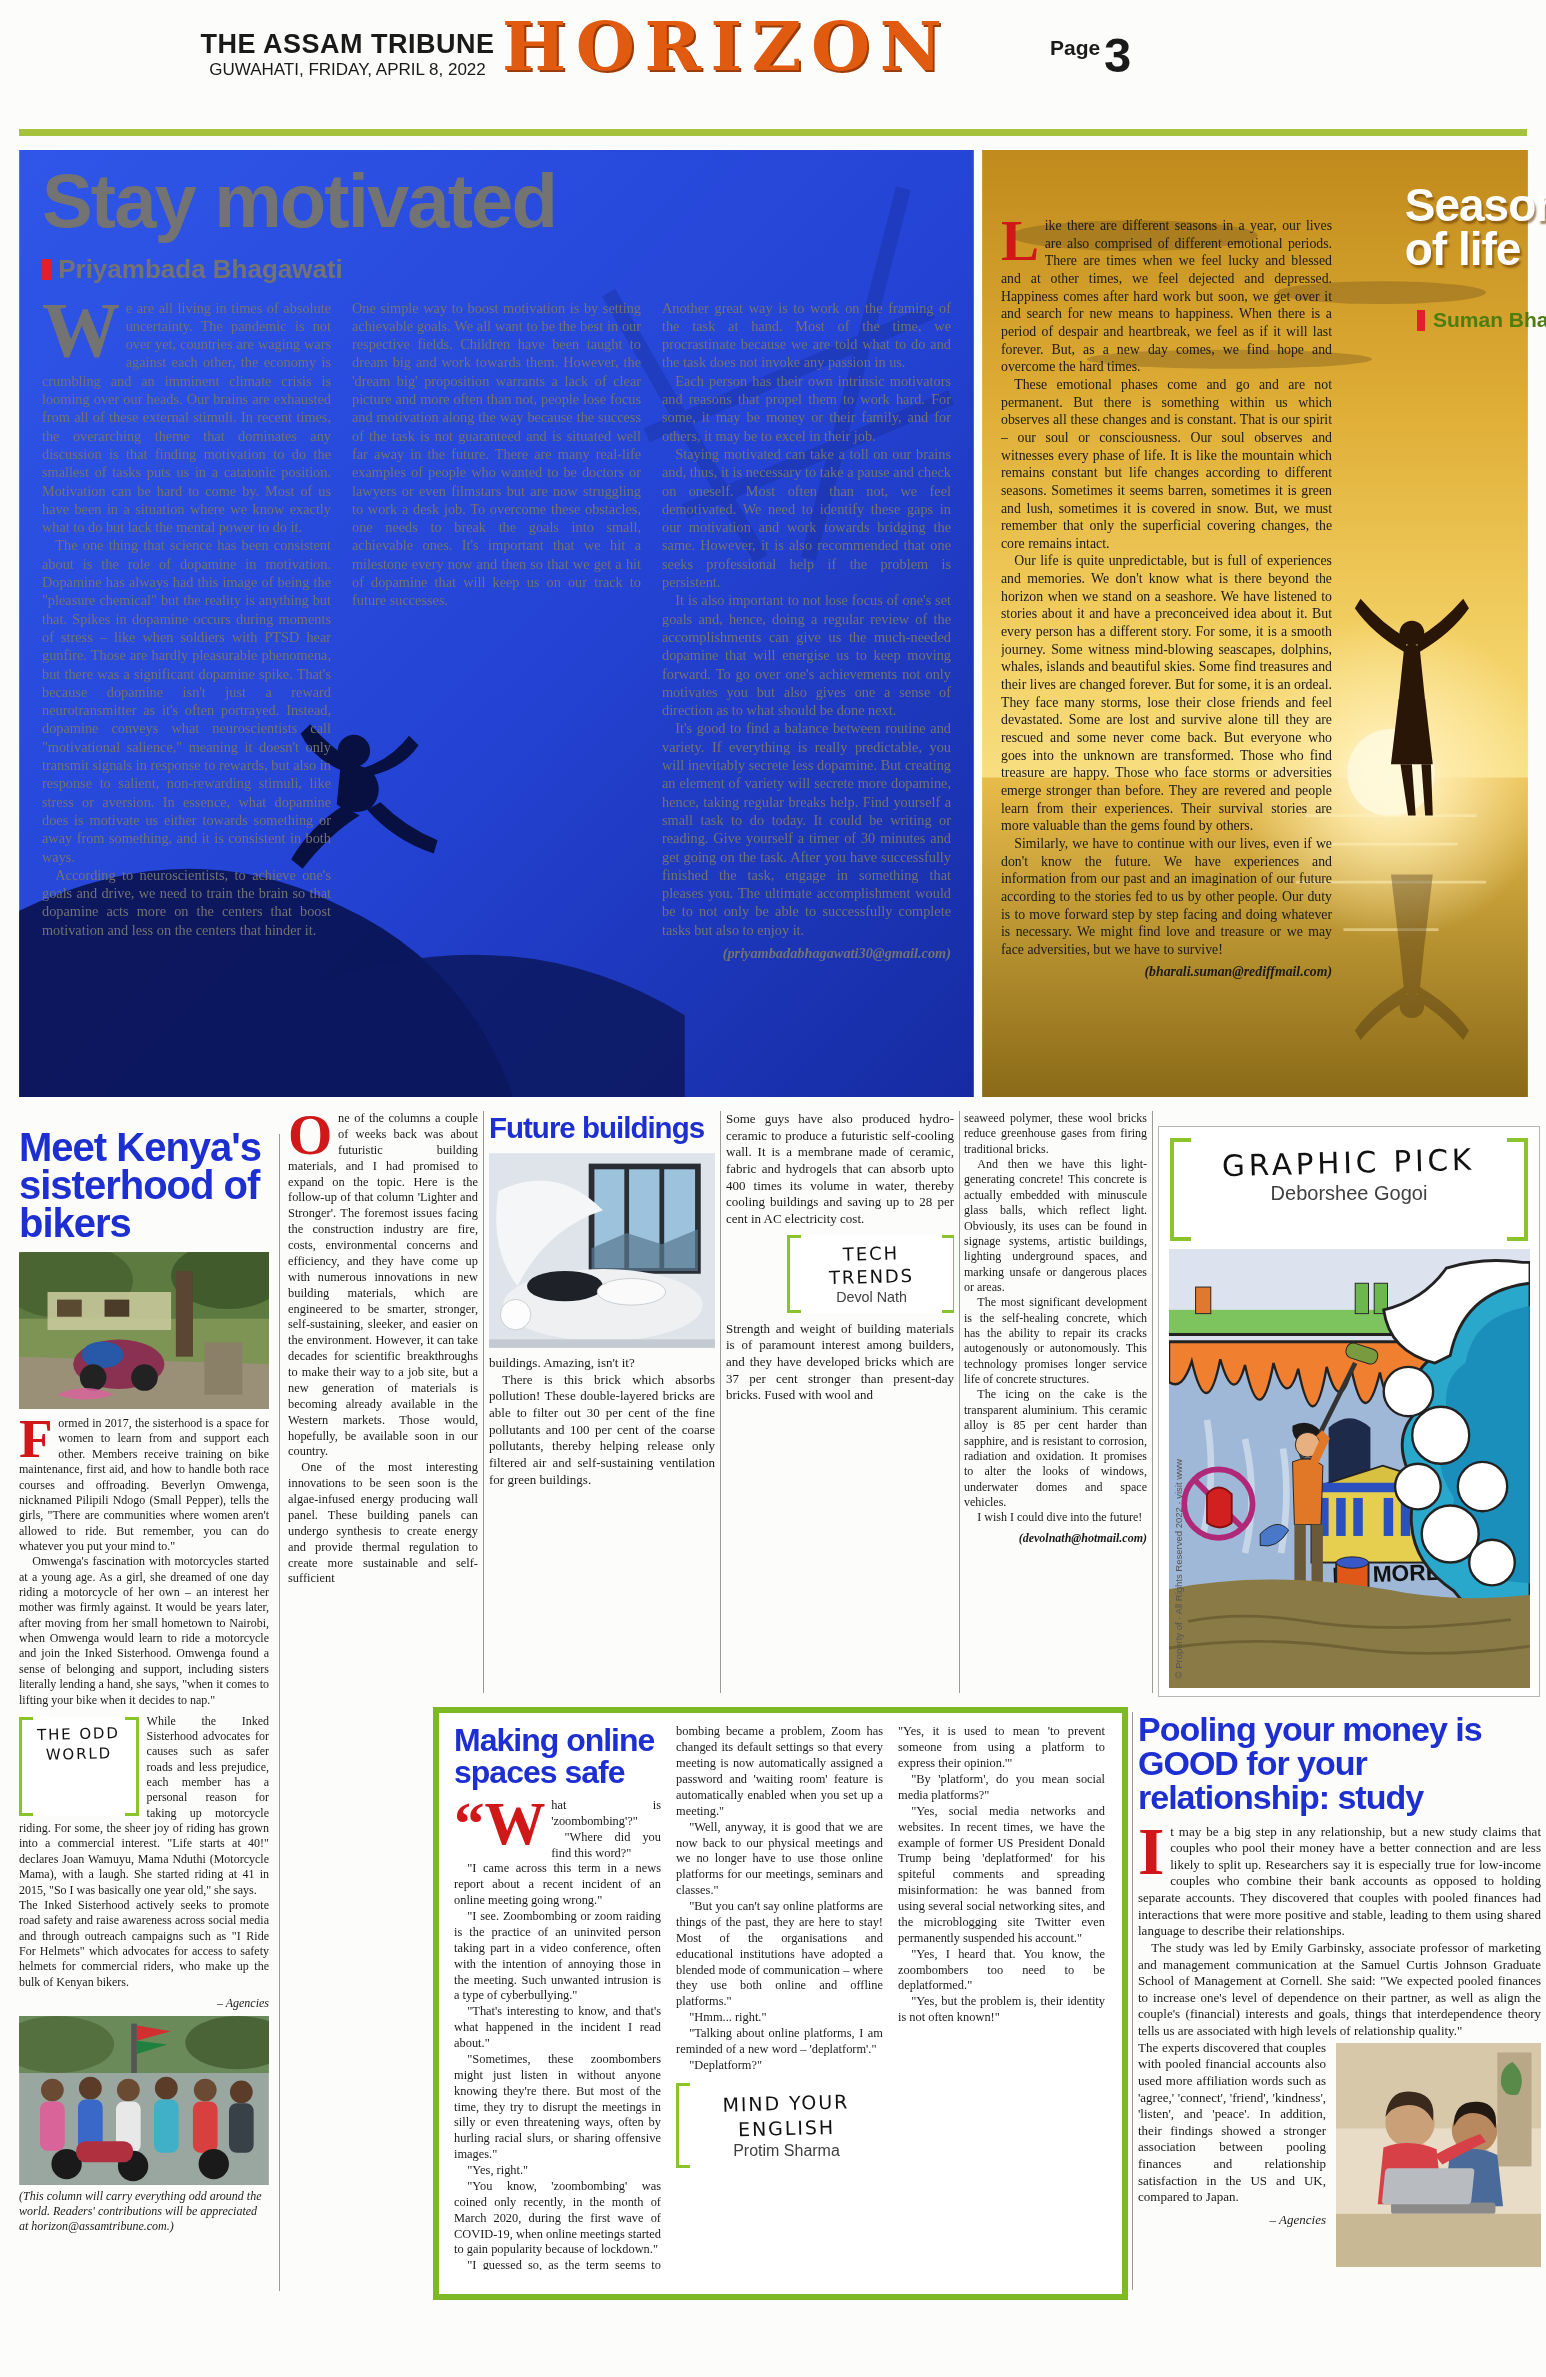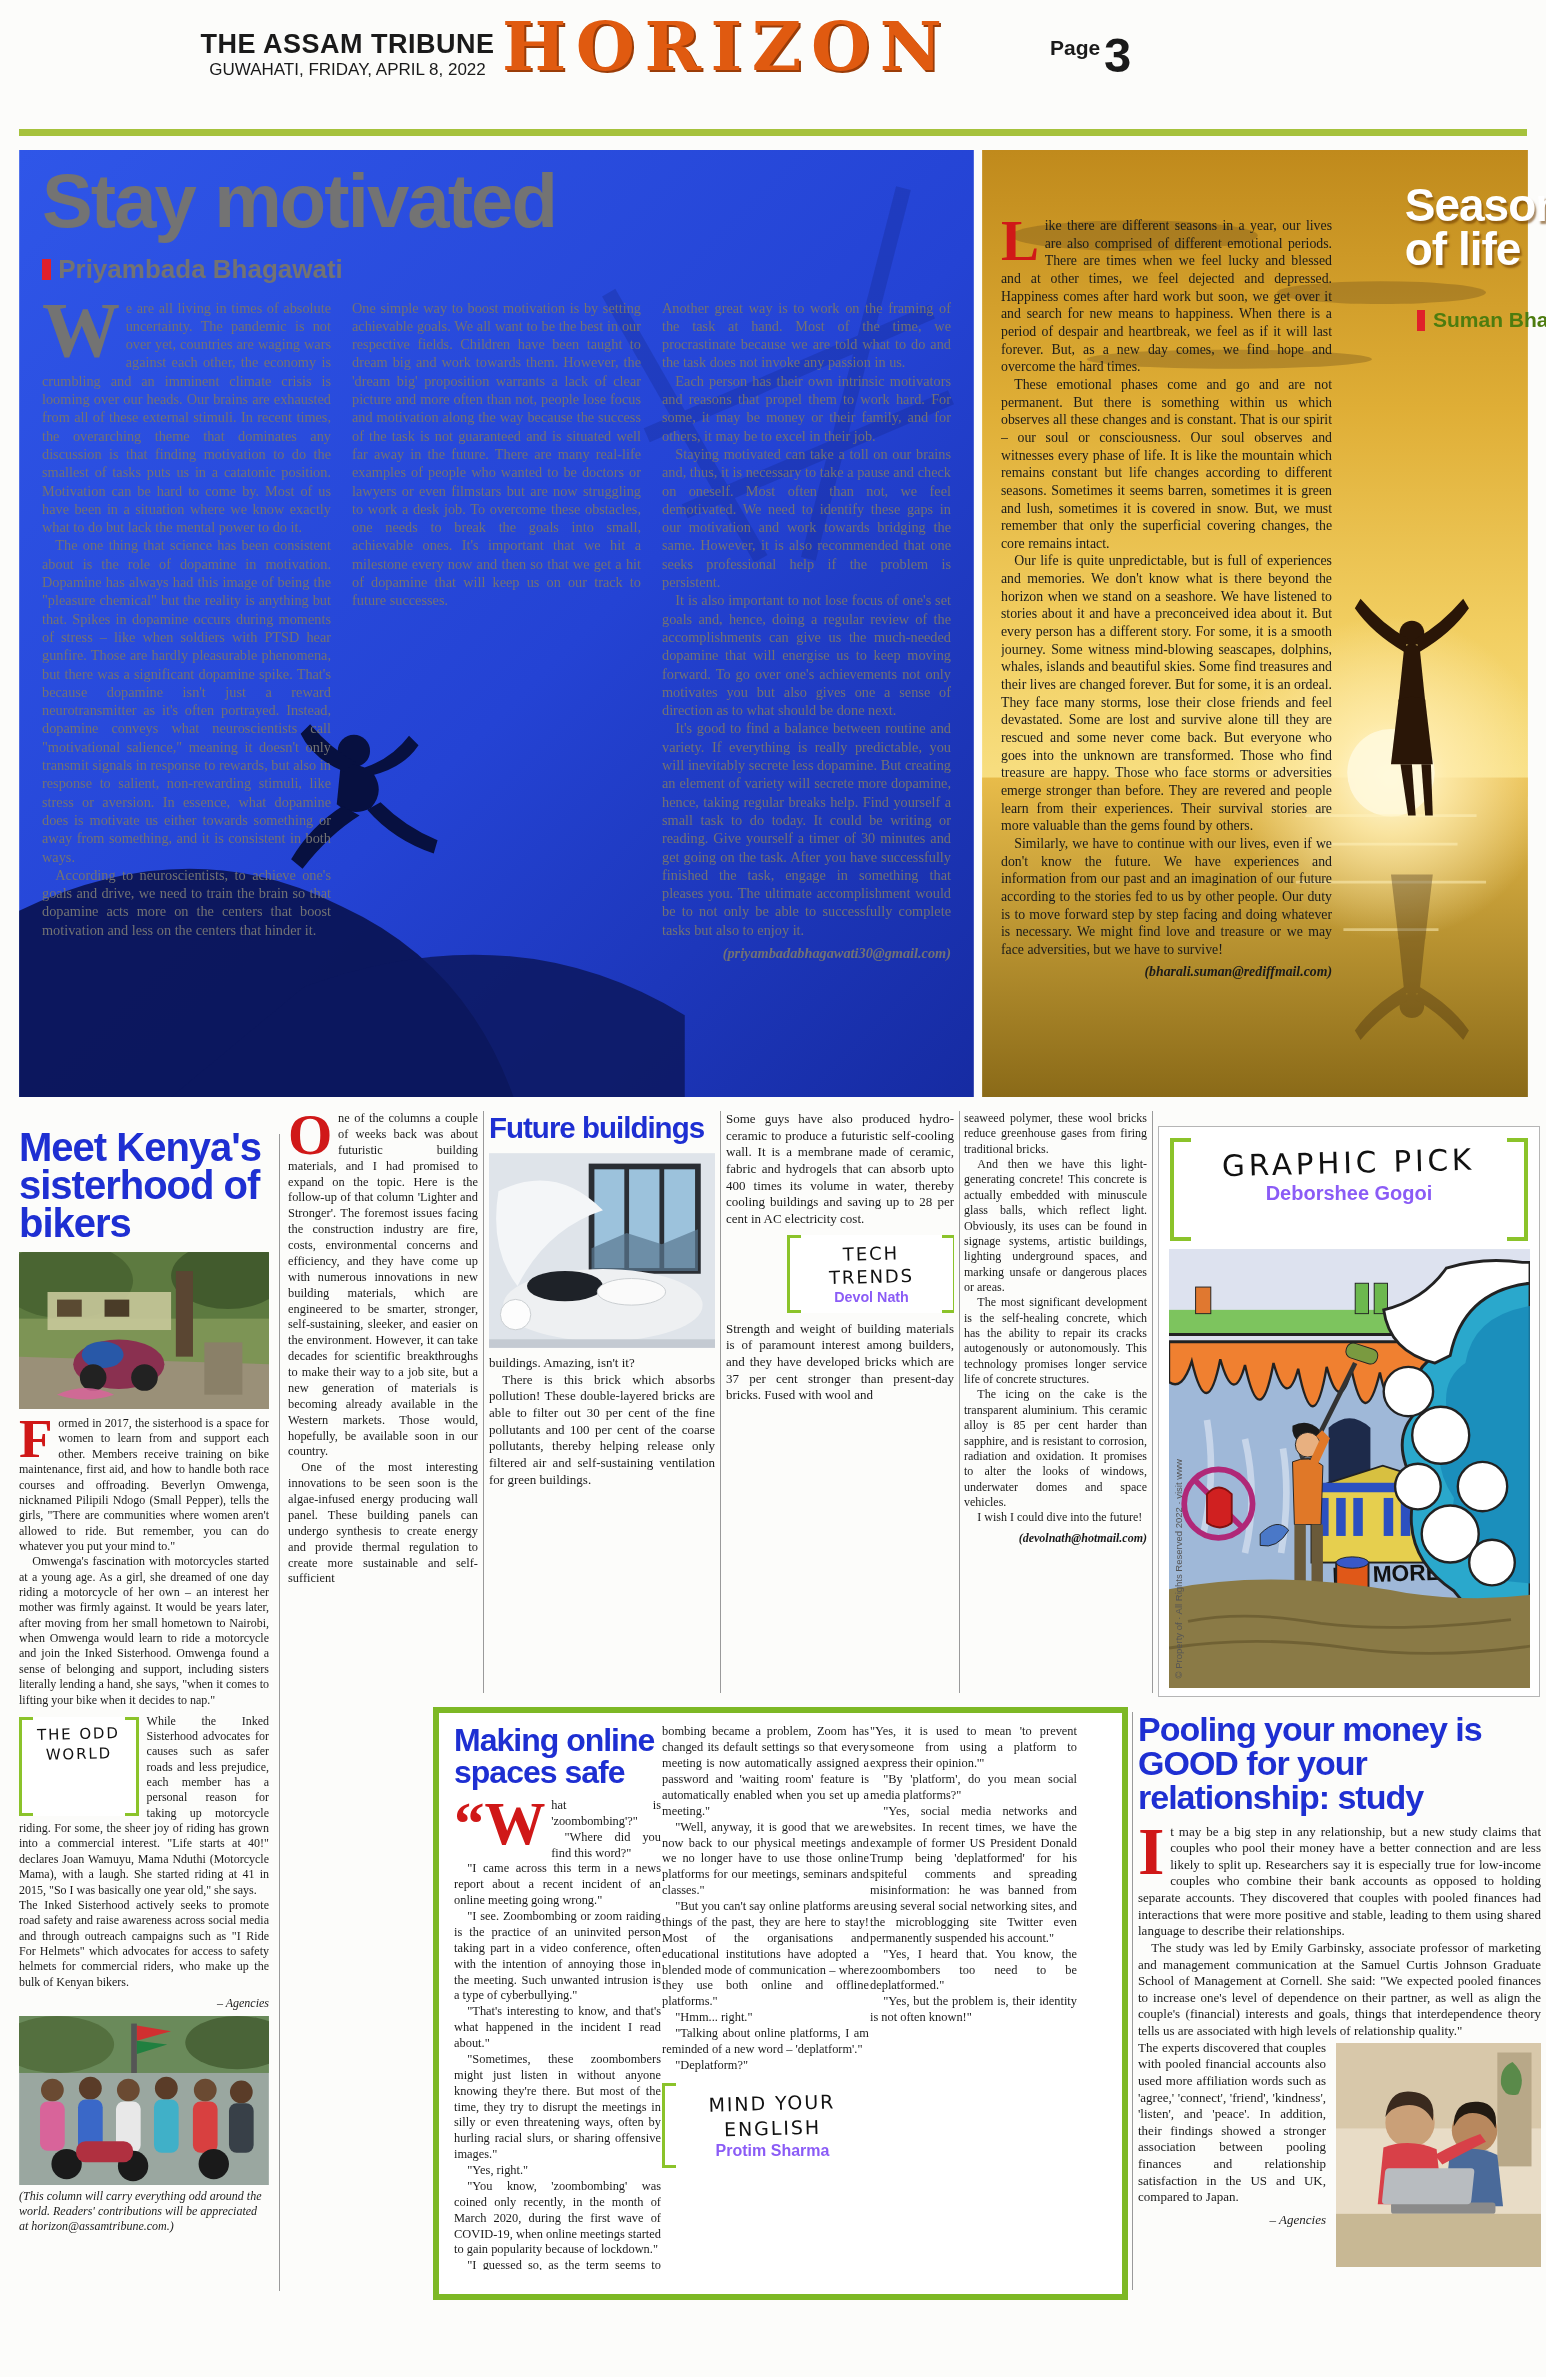--- a/index.html
+++ b/index.html
@@ -56,39 +56,39 @@
   #fbcol h2{font-size:29.5px;margin-bottom:7.6px;}
   #tccol{left:726px;top:1111px;width:228px;height:584px;overflow:hidden;font-size:13px;}
   #swcol{left:964px;top:1111px;width:183px;height:584px;overflow:hidden;font-size:12px;}
   
   .hand-box{display:flex;align-items:stretch;background:#fff;}
   .brk-l{width:11.4px;border:3.8px solid #8bc32a;border-right:none;}
   .brk-r{width:11.4px;border:3.8px solid #8bc32a;border-left:none;}
   .hand-mid{flex:1;text-align:center;padding:7.6px 1.9px;}
   .hand{font-family:"DejaVu Sans",sans-serif;letter-spacing:1.9px;display:inline-block;
         transform:rotate(-1.5deg);font-weight:500;color:#111;}
-  .hand-by{font-family:"Liberation Sans",sans-serif;font-weight:bold;color:#8b5cf6;margin-top:1.9px;}
+  .hand-by{font-family:"Liberation Sans",sans-serif;font-weight:normal;color:#404040;margin-top:1.9px;}
   #oddbox{float:left;width:120px;height:99px;margin:3.8px 7.6px 3.8px 0;}
   #oddbox .hand{font-size:15px;line-height:1.3;}
   #techbox{width:169px;margin:7.6px -11.4px 7.6px 61px;}
   #techbox .hand{font-size:18px;line-height:1.25;}
   #techbox .hand-by{font-size:14.3px;}
   #mindbox{width:221px;margin:9.5px auto;}
   #mindbox .hand{font-size:19px;line-height:1.3;}
   #mindbox .hand-by{font-size:16px;}
   
   #graphic{left:1158px;top:1126px;width:382px;height:571px;background:#fff;border:1.9px solid #b5b5b5;
            box-sizing:border-box;overflow:hidden;}
   #graphic .gh{display:flex;margin:11.4px 11.4px 7.6px 11.4px;height:103px;}
   #graphic .brk-l,#graphic .brk-r{width:17px;border-width:4.8px;}
   #graphic .hand{font-size:29.5px;letter-spacing:3.8px;}
   #graphic .hand-by{font-size:20px;}
   #making{left:433px;top:1707px;width:695px;height:593px;border:6.7px solid #7db825;background:#fff;
           box-sizing:border-box;overflow:hidden;}
-  #making .mcols{display:flex;gap:1px;padding:11.4px 15px;}
+  #making .mcols{display:flex;gap:15px;padding:11.4px 15px;}
   #making .mcol{width:207px;font-size:12.4px;height:546px;overflow:hidden;}
   #making h2{font-size:32px;line-height:1.0;margin-bottom:9.5px;}
   #making .dc{font-size:61px;color:#d01818;}
   #note-line{left:442px;top:2315px;width:723px;font-family:"Liberation Sans",sans-serif;font-size:14.3px;}
   #pooling{left:1138px;top:1712px;width:403px;height:639px;overflow:hidden;font-size:13px;}
   #pooling h2{font-size:34px;line-height:1.0;margin-bottom:9.5px;}
   #pooling .dc{font-size:68px;color:#d01818;}
   .pool-wrap{position:relative;min-height:228px;}
   .pool-wrap .bp{width:188px;}
   #pool-photo{position:absolute;right:0;top:3.8px;}

